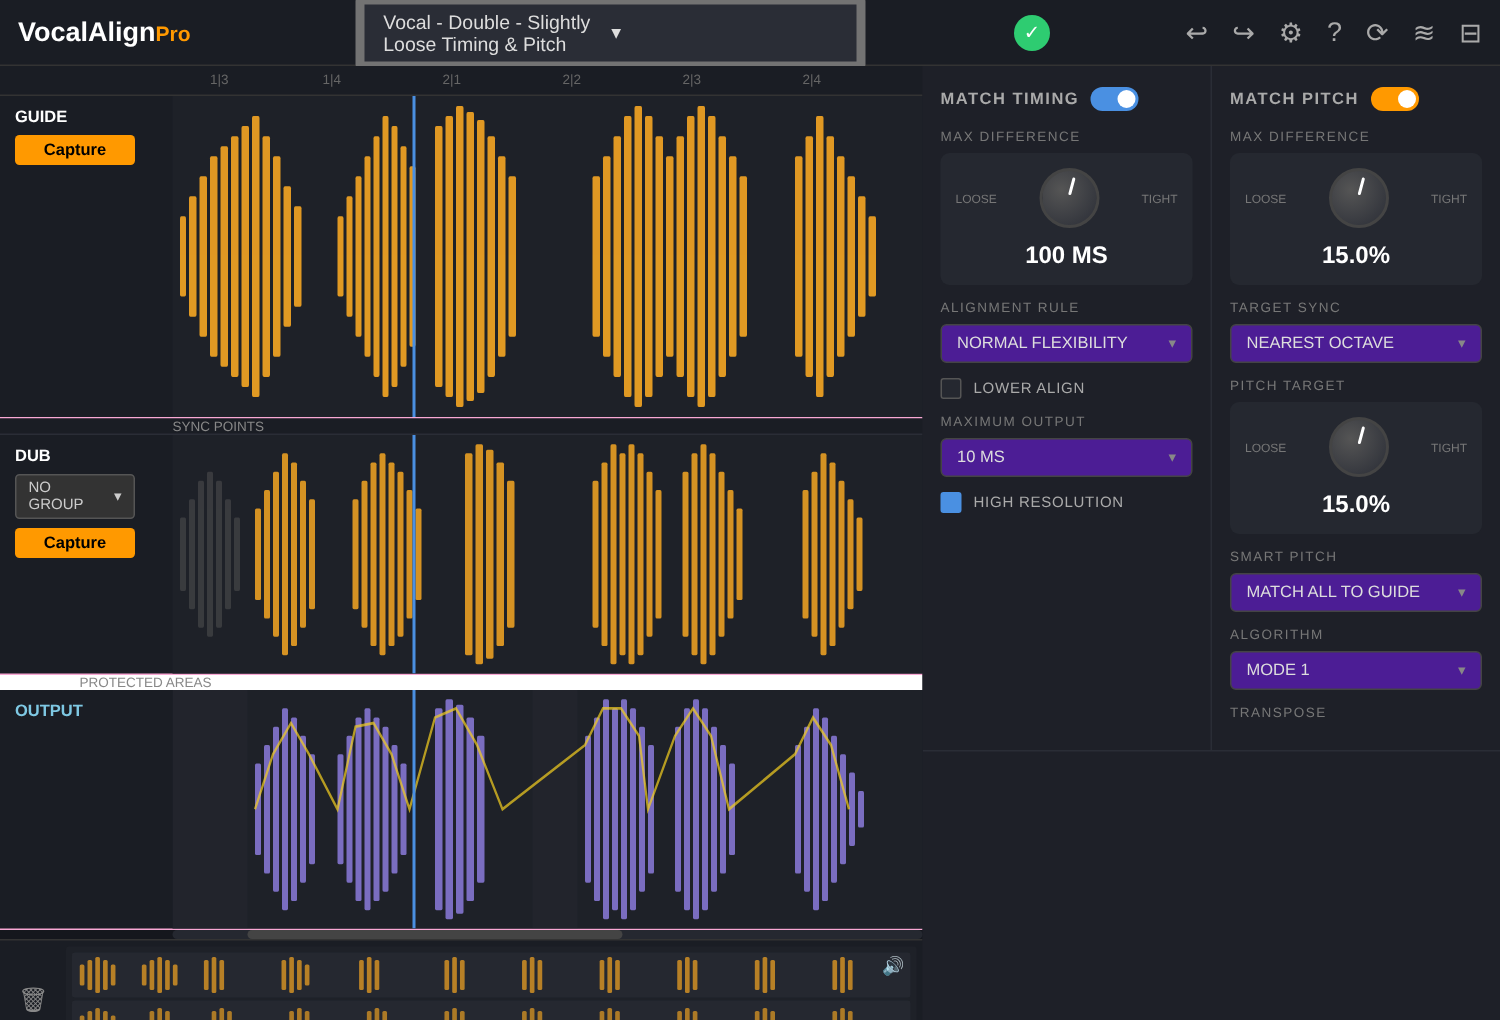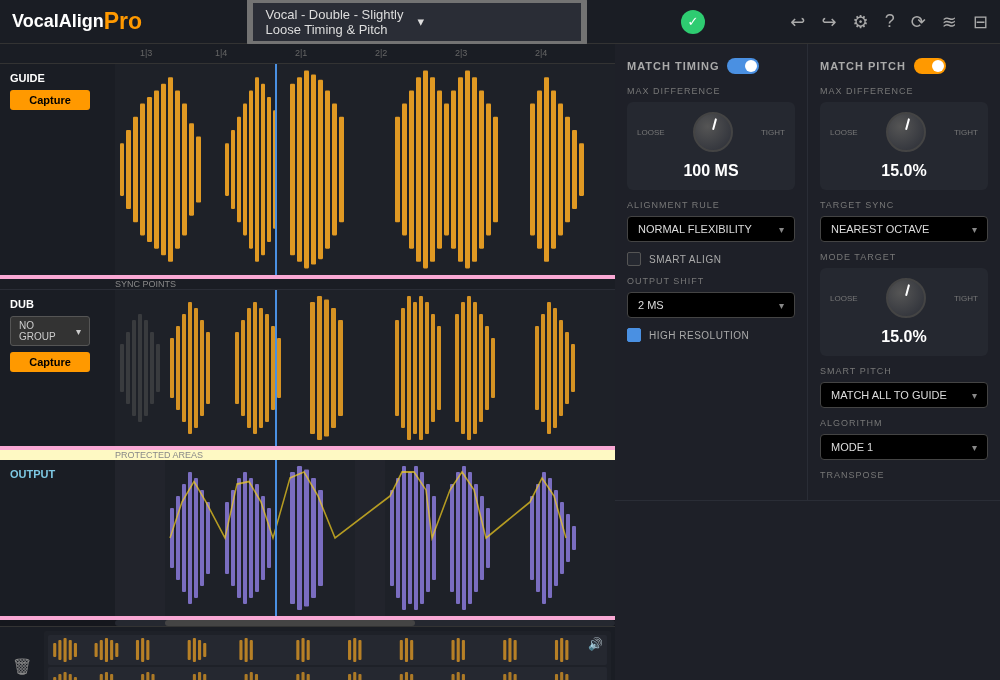--- a/index.html
+++ b/index.html
@@ -25,21 +25,21 @@
       display: flex;
       align-items: center;
       margin-right: 20px;
     }
     .logo-text {
       font-size: 18px;
       font-weight: bold;
       color: #fff;
     }
     .logo-pro {
-      font-size: 23px;
+      font-size: 14px;
       color: #f90;
       font-weight: bold;
     }
     .preset-selector {
       display: flex;
       align-items: center;
       background: #2a2d36;
       border: 6px solid #737373;
       border-radius: 4px;
       padding: 4px 12px;
@@ -115,21 +115,21 @@
       position: absolute;
       font-size: 9px;
       color: #666;
       top: 4px;
     }
 
     
     .track-section {
       display: flex;
       flex-direction: column;
-      border-bottom: 4px solid #f9a8d4;
+      border-bottom: 1px solid #f9a8d4;
       flex-shrink: 0;
     }
     .track-section.guide-section { height: 215px; }
     .track-section.dub-section { height: 160px; }
     .track-section.output-section { height: 160px; }
     .track-row {
       display: flex;
       flex: 1;
     }
     .track-label {
@@ -189,24 +189,24 @@
       align-items: center;
       padding-left: 115px;
       font-size: 9px;
       color: #888;
       border-bottom: 1px solid #2a2d36;
     }
 
     
     .protected-bar {
       height: 16px;
-      background: #fef9c3;
-      display: flex;
-      align-items: center;
-      padding-left: 115px;
+      background: #ffffff;
+      display: flex;
+      align-items: center;
+      padding-left: 53px;
       font-size: 9px;
       color: #888;
     }
 
     
     .mini-waveform-panel {
       height: 80px;
       background: #1a1d24;
       border-top: 1px solid #333;
       display: flex;
@@ -353,21 +353,21 @@
     }
     .knob-value {
       font-size: 16px;
       color: #fff;
       font-weight: bold;
       margin-top: 4px;
     }
 
     
     .dropdown {
-      background: #000000;
+      background: #4c1d95;
       border: 1px solid #444;
       border-radius: 4px;
       padding: 6px 10px;
       display: flex;
       align-items: center;
       justify-content: space-between;
       cursor: pointer;
       font-size: 11px;
       color: #ddd;
       margin-bottom: 10px;
@@ -857,26 +857,26 @@
         </div>
 
         <div class="sub-label">ALIGNMENT RULE</div>
         <div class="dropdown">
           <span>NORMAL FLEXIBILITY</span>
           <span class="dropdown-arrow">▾</span>
         </div>
 
         <div class="checkbox-row">
           <div class="checkbox"></div>
-          <span class="checkbox-label">SMART ALIGN</span>
-        </div>
-
-        <div class="sub-label">OUTPUT SHIFT</div>
+          <span class="checkbox-label">LOWER ALIGN</span>
+        </div>
+
+        <div class="sub-label">MAXIMUM OUTPUT</div>
         <div class="dropdown">
-          <span>2 MS</span>
+          <span>10 MS</span>
           <span class="dropdown-arrow">▾</span>
         </div>
 
         <div class="checkbox-row">
           <div class="checkbox checked"></div>
           <span class="checkbox-label">HIGH RESOLUTION</span>
         </div>
       </div>
 
       <div class="rp-section">
@@ -894,21 +894,21 @@
           </div>
           <div class="knob-value">15.0%</div>
         </div>
 
         <div class="sub-label">TARGET SYNC</div>
         <div class="dropdown">
           <span>NEAREST OCTAVE</span>
           <span class="dropdown-arrow">▾</span>
         </div>
 
-        <div class="sub-label">MODE TARGET</div>
+        <div class="sub-label">PITCH TARGET</div>
         <div class="knob-container">
           <div class="knob-row">
             <span class="knob-label-small">LOOSE</span>
             <div class="knob"></div>
             <span class="knob-label-small">TIGHT</span>
           </div>
           <div class="knob-value">15.0%</div>
         </div>
 
         <div class="sub-label">SMART PITCH</div>

